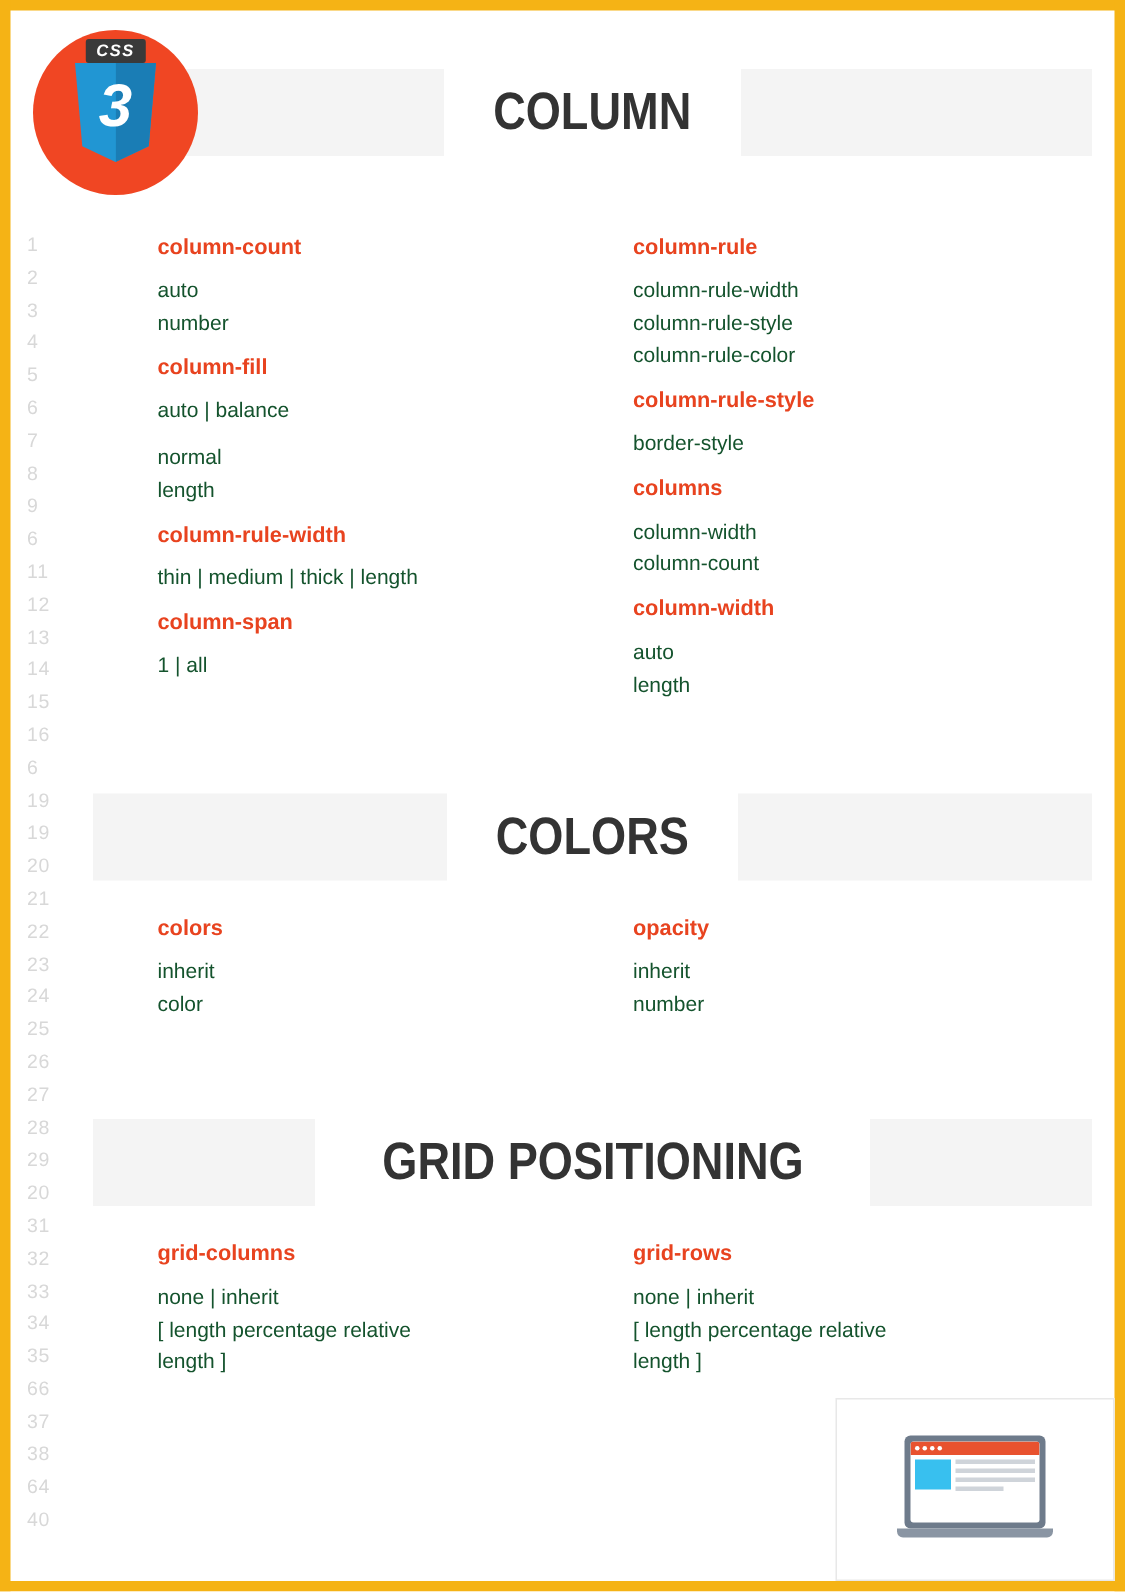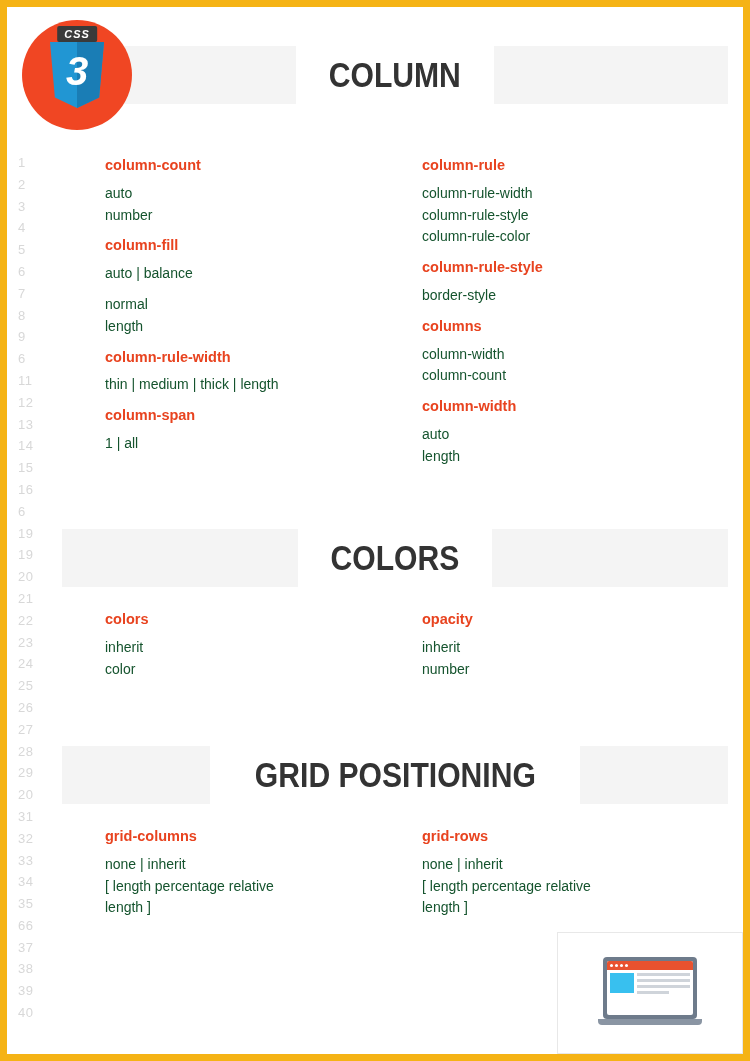--- a/index.html
+++ b/index.html
@@ -277,21 +277,21 @@
       <div>29</div>
       <div>20</div>
       <div>31</div>
       <div>32</div>
       <div>33</div>
       <div>34</div>
       <div>35</div>
       <div>66</div>
       <div>37</div>
       <div>38</div>
-      <div>39</div>
+      <div>64</div>
       <div>40</div>
     </div>
 
   <div class="section-header" style="top:46px;">
     <div class="header-bar"></div>
     <div class="header-title">COLUMN</div>
     <div class="header-bar"></div>
   </div>
 
   <div class="col-left" style="top:155px;">

